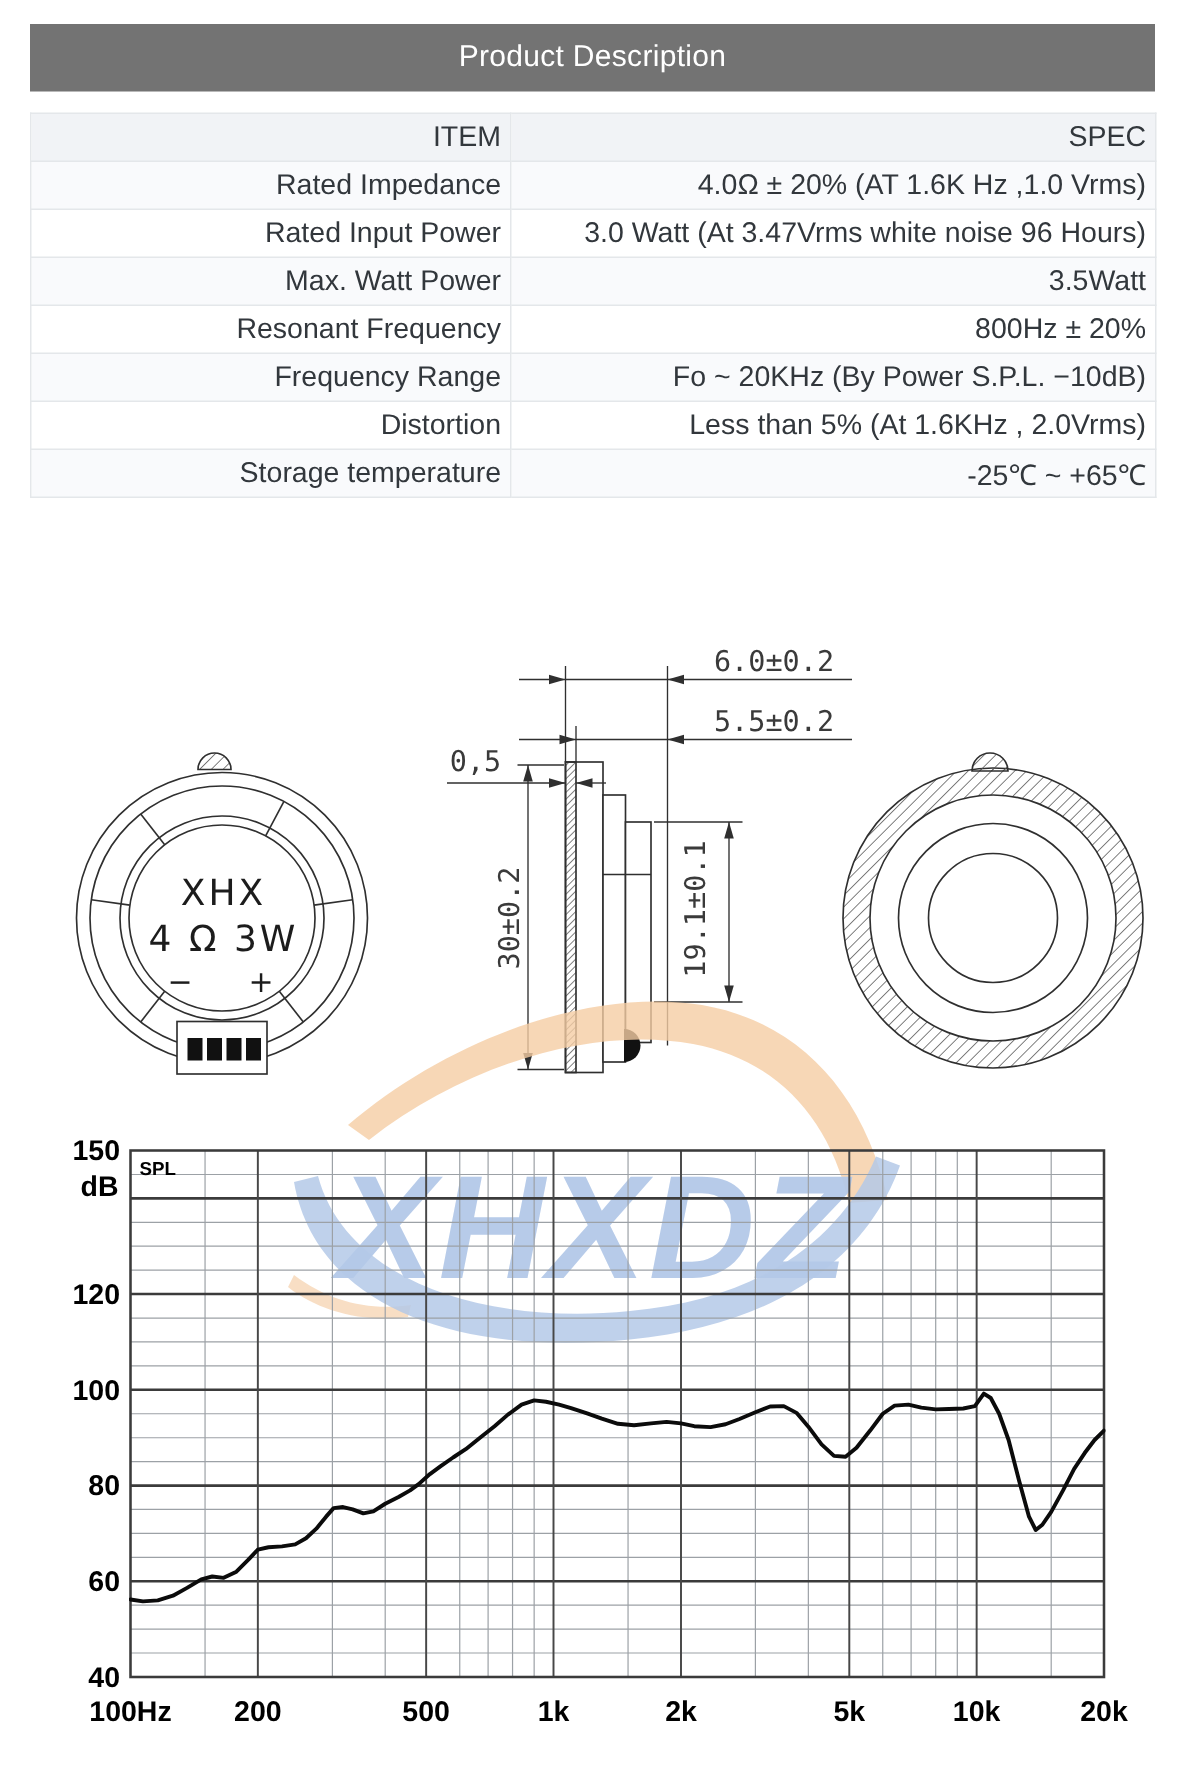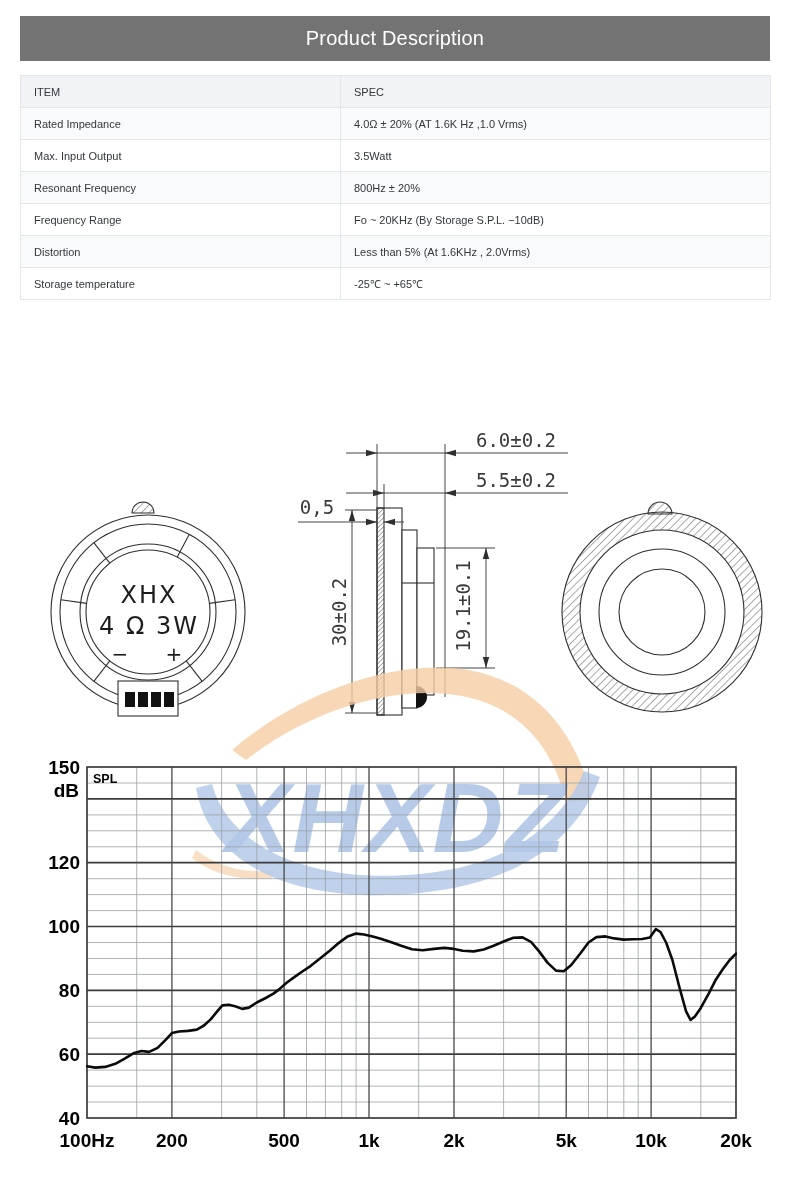--- a/index.html
+++ b/index.html
@@ -2,21 +2,21 @@
 <html><head>
 <meta charset="utf-8">
 <style>
   html,body{margin:0;padding:0;background:#fff;}
   body{width:790px;height:1193px;position:relative;font-family:"Liberation Sans",sans-serif;overflow:hidden;}
   .header-bar{position:absolute;left:20px;top:16px;width:750px;height:45px;
     display:flex;align-items:center;justify-content:center;
     font-size:20px;font-weight:500;letter-spacing:.2px;}
   table.spec{position:absolute;left:20px;top:75px;width:750px;border-collapse:collapse;table-layout:fixed;}
   table.spec th,table.spec td{border:1px solid #e4e7ea;height:31px;padding:0 6px 0 13px;
-    font-size:11px;font-weight:normal;text-align:left;color:#32373c;white-space:nowrap;overflow:hidden;}
+    font-size:19px;font-weight:normal;text-align:right;color:#32373c;white-space:nowrap;overflow:hidden;}
   table.spec thead th{background:#f1f3f6;}
   table.spec tbody tr:nth-child(odd) td{background:#f9fafc;}
   table.spec tbody tr:nth-child(even) td{background:#ffffff;}
   svg text{font-family:"Liberation Sans",sans-serif;}
   .cadtext{font-family:"DejaVu Sans Mono",monospace;fill:#3a3a3a;}
   .marktext{font-family:"DejaVu Sans",sans-serif;fill:#1c1c1c;letter-spacing:2px;}
   .wmtext{font-family:"Liberation Sans",sans-serif;font-weight:bold;font-style:italic;letter-spacing:2px;}
   .tick{font-weight:bold;fill:#000;}
 </style>
 </head>
@@ -36,35 +36,39 @@
       <th>ITEM</th>
       <th>SPEC</th>
     </tr>
   </thead>
   <tbody id="spec-rows">
   <tr>
     <td>Rated Impedance</td>
     <td>4.0Ω ± 20% (AT 1.6K Hz ,1.0 Vrms)</td>
   </tr>
 
-
-  <tr>
-    <td>Max. Input Output</td>
+  <tr>
+    <td>Rated Input Power</td>
+    <td>3.0 Watt (At 3.47Vrms white noise 96 Hours)</td>
+  </tr>
+
+  <tr>
+    <td>Max. Watt Power</td>
     <td>3.5Watt</td>
   </tr>
 
   <tr>
     <td>Resonant Frequency</td>
     <td>800Hz ± 20%</td>
   </tr>
 
 
   <tr>
     <td>Frequency Range</td>
-    <td>Fo ~ 20KHz (By Storage S.P.L. −10dB)</td>
+    <td>Fo ~ 20KHz (By Power S.P.L. −10dB)</td>
   </tr>
 
   <tr>
     <td>Distortion</td>
     <td>Less than 5% (At 1.6KHz , 2.0Vrms)</td>
   </tr>
 
 
   <tr>
     <td>Storage temperature</td>

